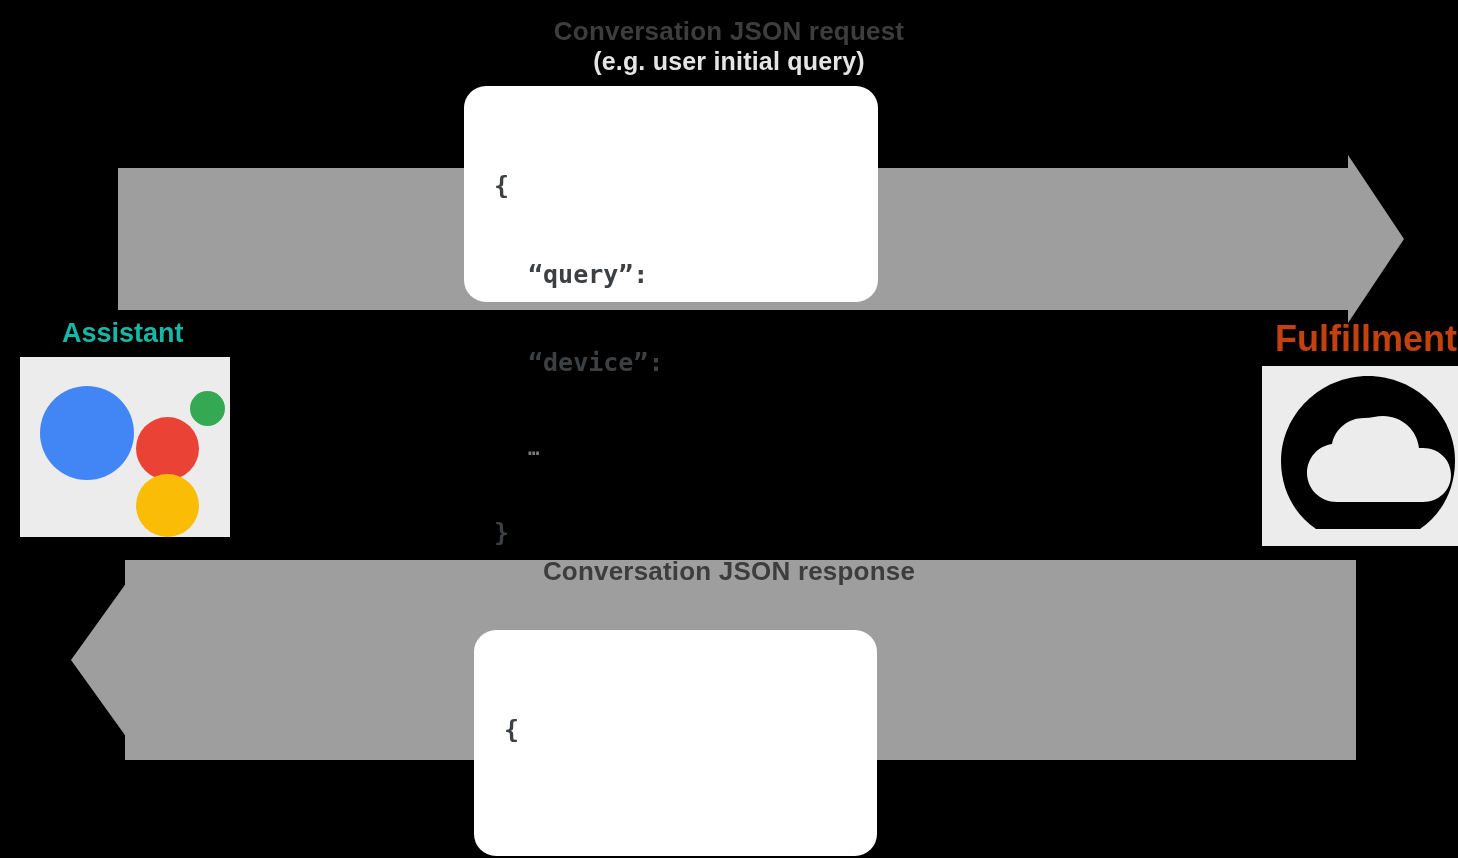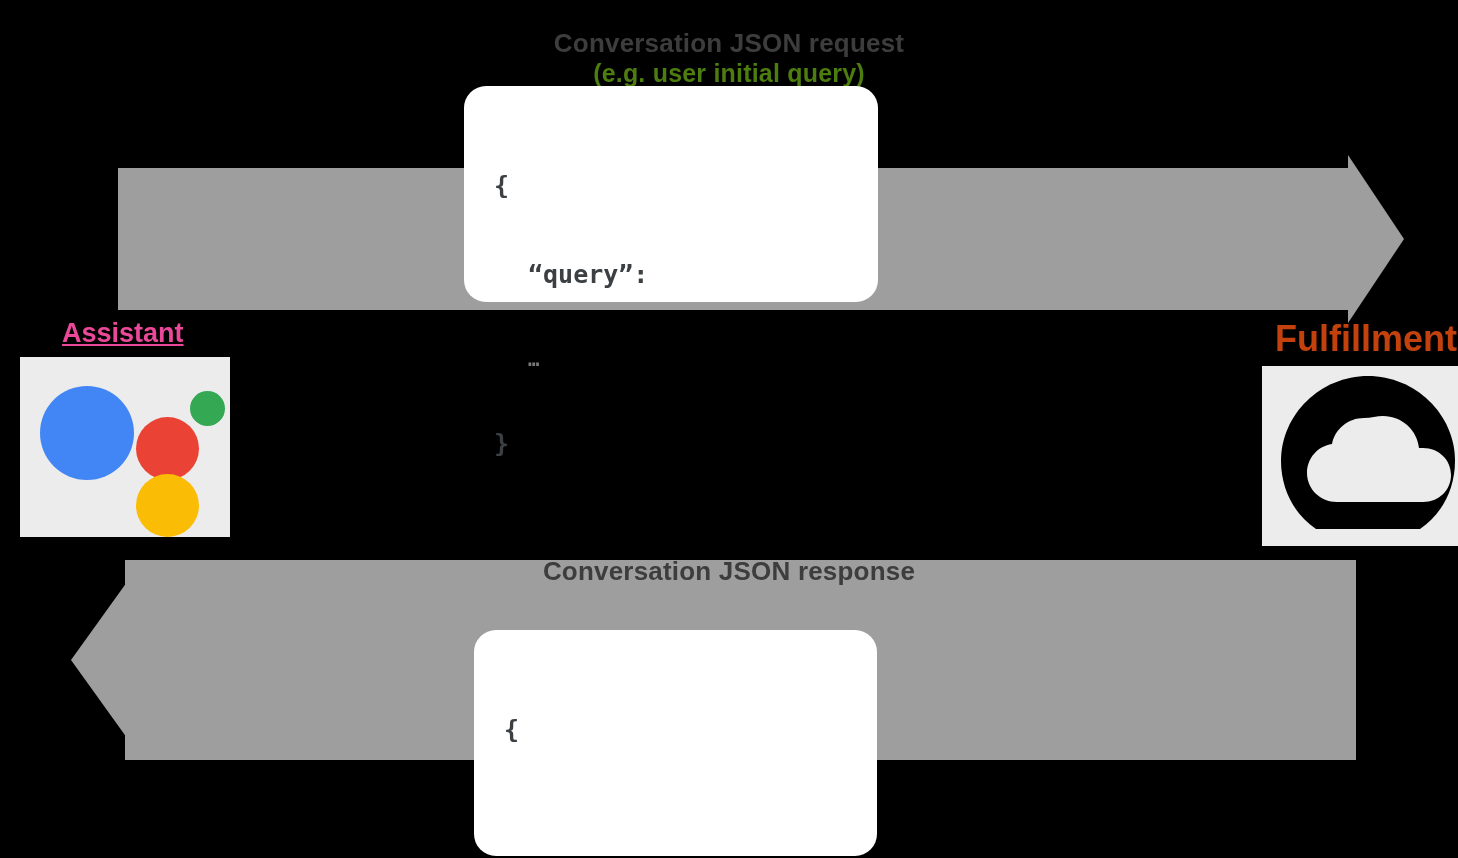--- a/index.html
+++ b/index.html
@@ -28,23 +28,23 @@
     white-space:nowrap;
   }
   .caption .line1{
     display:block;
     font-size:26px;
     color:#3d3d3d;
   }
   .caption .line2{
     display:block;
     font-size:25px;
-    color:#4d7c0f;
+    color:#e5e5e5;
   }
-  #caption-top{ top:28px; left:0; }
+  #caption-top{ top:16px; left:0; }
   #caption-bottom{ top:556px; left:0; }
 
   
   .arrow-band{
     position:absolute;
     background:#9e9e9e;
     height:142px;
   }
   #arrow-request{
     left:118px;
@@ -151,27 +151,28 @@
     <span class="dot dot-yellow"></span>
   </div>
 
   <div class="endpoint" id="endpoint-fulfillment">
     <svg id="cloud-mark" viewBox="0 0 186 170">
       <path d="M93 4 C140 4 180 42 180 89 C180 118 166 143 145 157 L41 157 C20 143 6 118 6 89 C6 42 46 4 93 4 Z" fill="#000000"></path>
       <path d="M108 44 C127 44 142 58 144 76 L148 76 C164 76 176 88 176 103 C176 118 164 130 148 130 L62 130 C45 130 32 117 32 101 C32 86 43 74 57 72 C60 57 73 46 89 46 C96 46 102 44 108 44 Z" fill="#ececec"></path>
     </svg>
   </div>
 
-  <div style="position:absolute;left:62px;top:318px;font-size:27px;font-weight:bold;color:#ec4899;text-decoration:underline;">Assistant</div>
+  <div style="position:absolute;left:62px;top:318px;font-size:27px;font-weight:bold;color:#14b8a6;">Assistant</div>
 
   <div style="position:absolute;left:1275px;top:318px;font-size:36px;font-weight:bold;color:#c2410c;">Fulfillment</div>
 
   <div class="json-card" id="json-request">
     <span class="ln">{</span>
     <span class="ln ind">“query”:</span>
+    <span class="ln ind">“device”:</span>
     <span class="ln ind dots">…</span>
     <span class="ln">}</span>
   </div>
 
   <div class="caption" id="caption-bottom">
     <span class="line1">Conversation JSON response</span>
   </div>
 
   <div class="json-card" id="json-response">
     <span class="ln">{</span>

